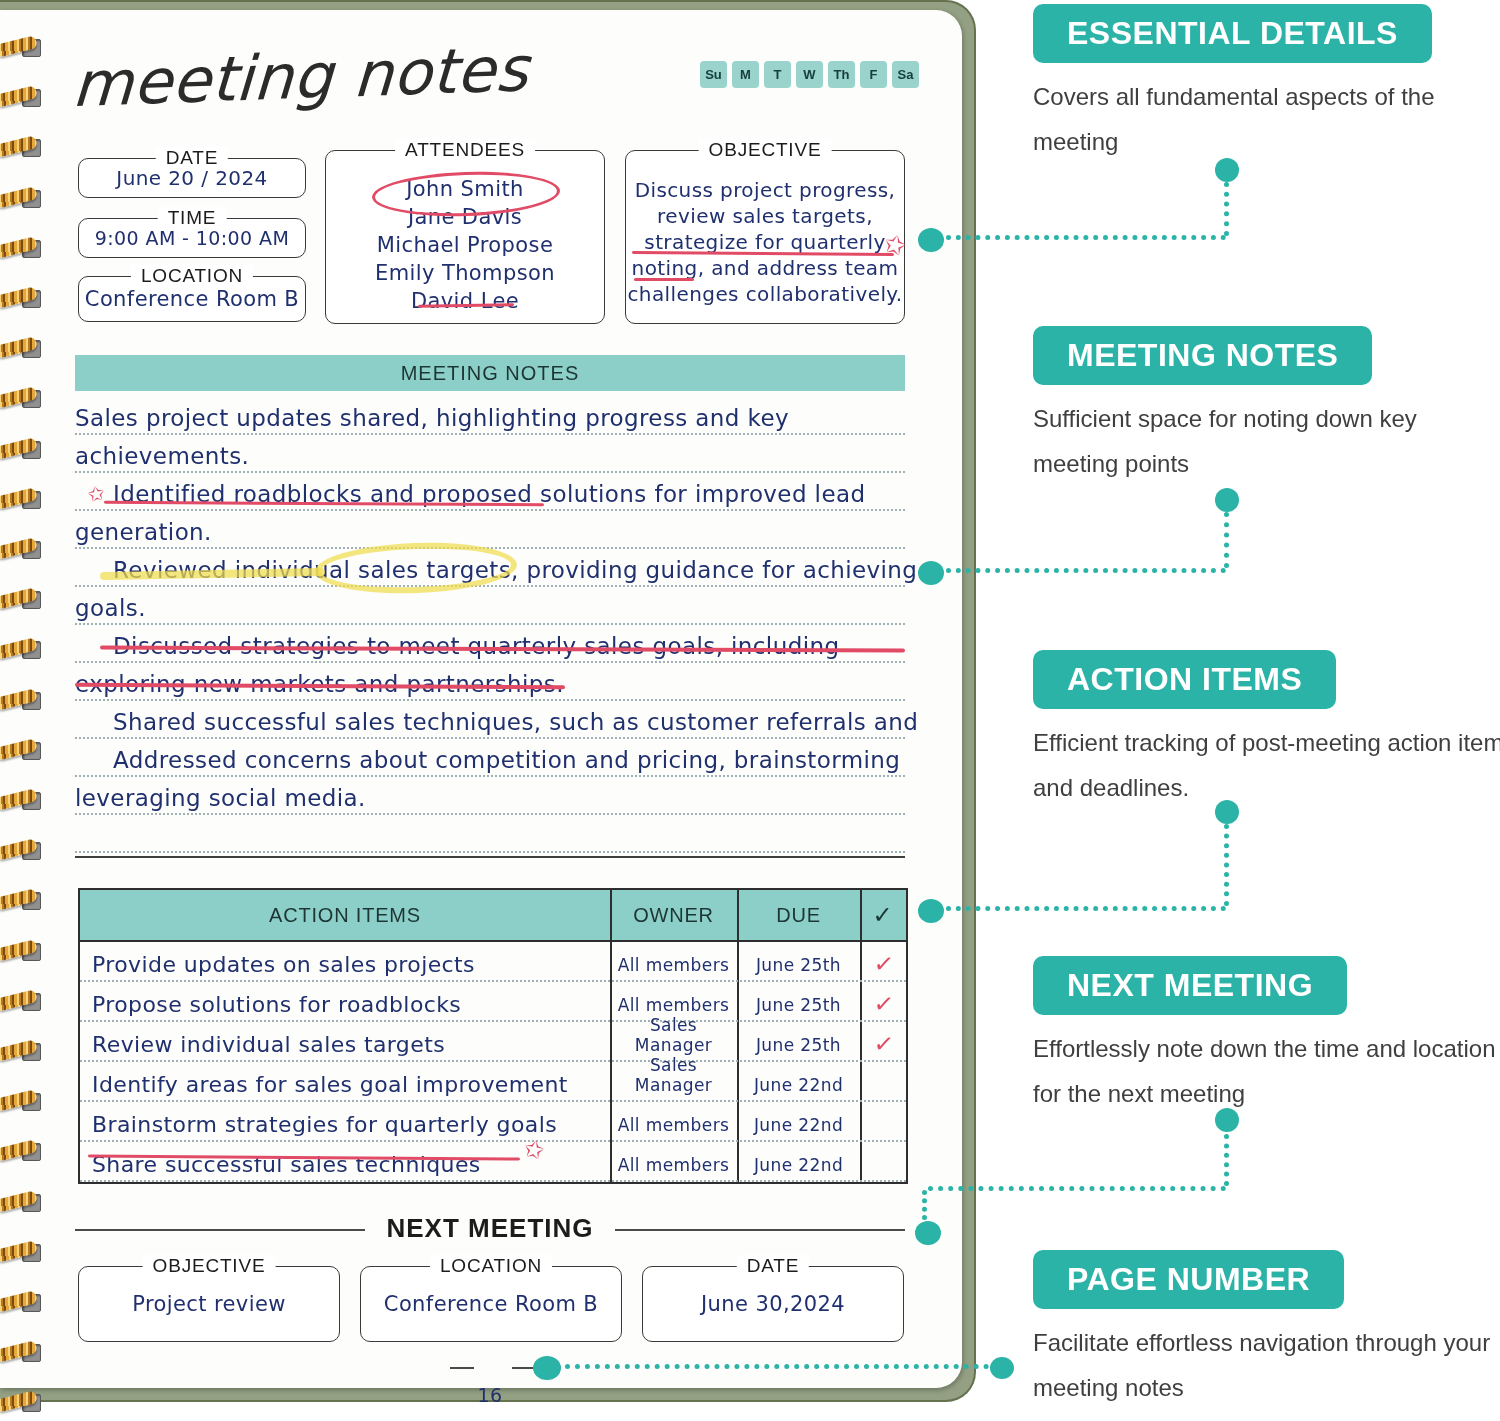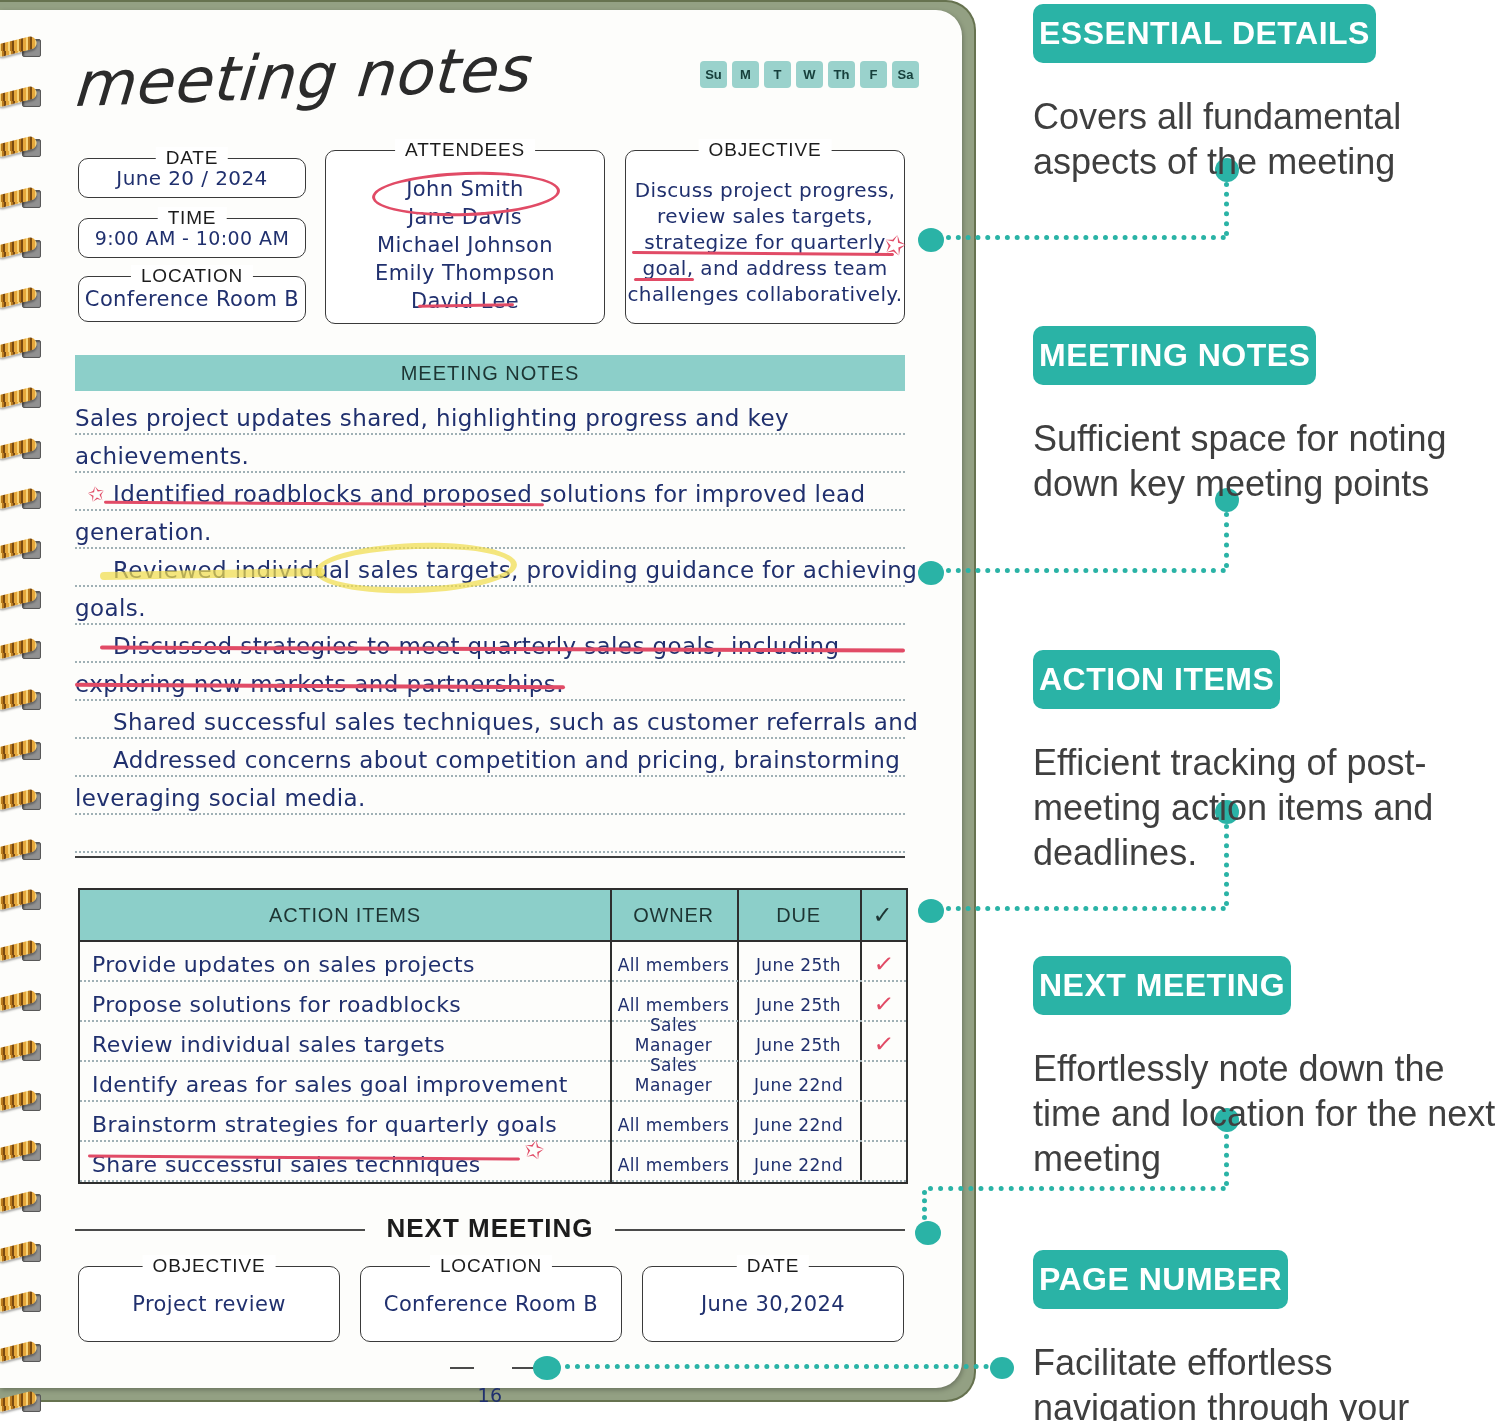--- a/index.html
+++ b/index.html
@@ -61,22 +61,22 @@
   .nm-title{position:absolute;left:75px;top:1213px;width:830px;text-align:center;
             font-size:26px;font-weight:bold;letter-spacing:1px;color:#1c1c1c;}
   .hline{position:absolute;height:2px;background:#4a4a4a;}
   .pageno{position:absolute;font-size:19px;}
   
   .dot{position:absolute;background:#2ab3a6;border-radius:50%;}
   .dotline-h{position:absolute;border-top:5px dotted #2ab3a6;height:0;}
   .dotline-v{position:absolute;border-left:5px dotted #2ab3a6;width:0;}
   
   .badge{position:absolute;background:#2ab3a6;color:#fff;font-weight:bold;font-size:32px;
-         letter-spacing:.5px;padding:11px 6px;border-radius:10px;white-space:nowrap;}
-  .cpara{position:absolute;color:#3f3f3f;font-size:36px;line-height:45px;margin-top:20px;}
+         letter-spacing:.5px;padding:11px 34px;border-radius:10px;white-space:nowrap;}
+  .cpara{position:absolute;color:#3f3f3f;font-size:24px;line-height:45px;}
 </style>
 </head>
 <body>
 
 <div class="stage">
 
   <div class="cover"></div>
   <div class="sheet"></div>
   <div class="spiral">
       <div class="coil" style="top: 0px;">
@@ -216,35 +216,35 @@
   <div class="ibox" style="left:78px;top:276px;width:228px;height:46px;">
     <span class="ilabel">LOCATION</span>
     <span class="ival hand" style="font-size:21px;">Conference Room B</span>
   </div>
 
   <div class="ibox" style="left:325px;top:150px;width:280px;height:174px;">
     <span class="ilabel">ATTENDEES</span>
     <div class="names hand">
       <div>John Smith</div>
       <div>Jane Davis</div>
-      <div>Michael Johnson</div>
+      <div>Michael Propose</div>
       <div>Emily Thompson</div>
       <div>David Lee</div>
     </div>
   </div>
   <div class="redellipse" style="left:372px;top:172px;width:182px;height:38px;transform:rotate(-2deg);"></div>
   <div class="redline" style="left:418px;top:304px;width:96px;transform:rotate(-1deg);"></div>
 
   <div class="ibox" style="left:625px;top:150px;width:280px;height:174px;">
     <span class="ilabel">OBJECTIVE</span>
     <div class="objlines hand">
       <div>Discuss project progress,</div>
       <div>review sales targets,</div>
       <div>strategize for quarterly</div>
-      <div>goal, and address team</div>
+      <div>noting, and address team</div>
       <div>challenges collaboratively.</div>
     </div>
   </div>
   <div class="redline" style="left:632px;top:252px;width:262px;transform:rotate(.4deg);"></div>
   <div class="redline" style="left:634px;top:278px;width:60px;"></div>
   <div class="star" style="left:884px;top:230px;font-size:26px;transform:rotate(14deg);">✩</div>
 
   <div class="banner">MEETING NOTES</div>
 
   <div style="position:absolute;left:75px;top:397px;width:830px;">

